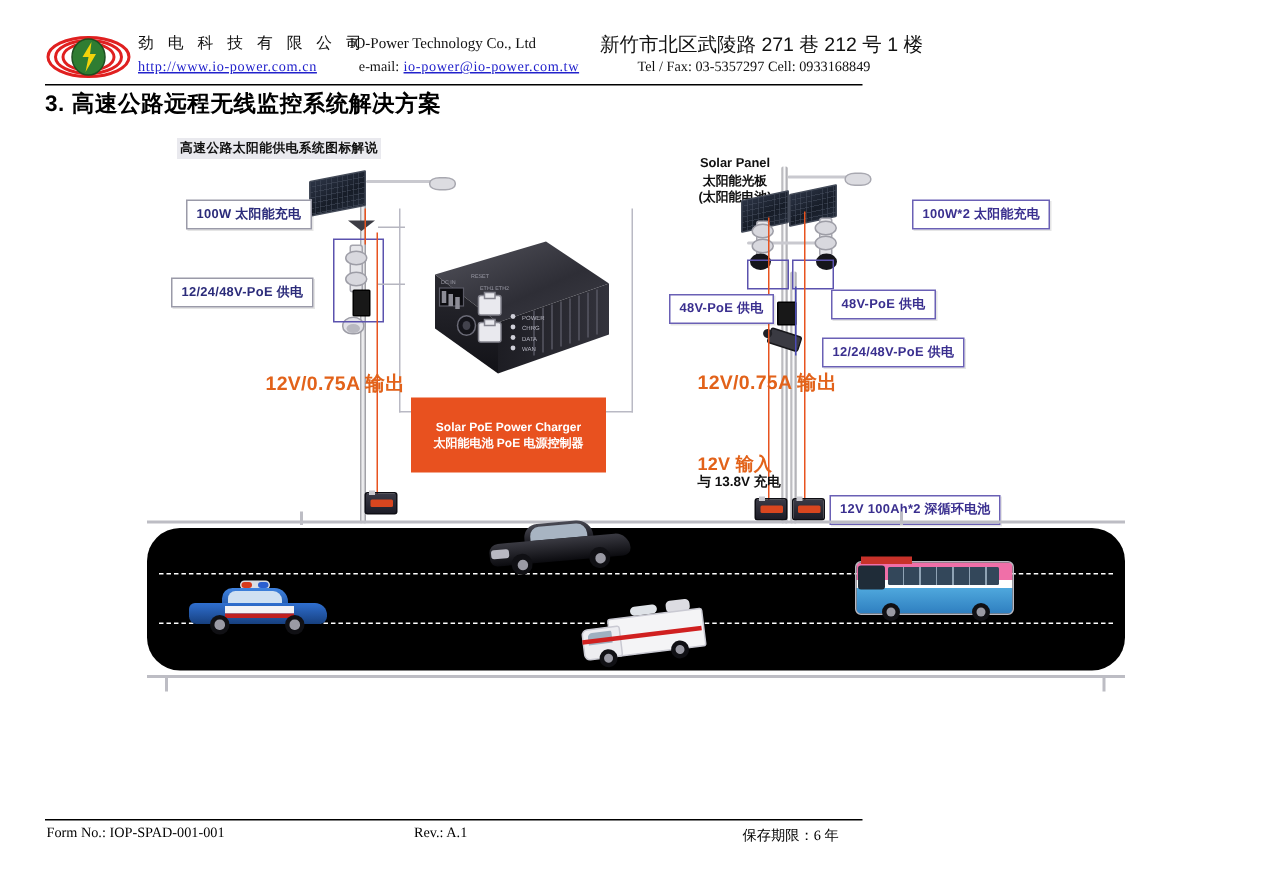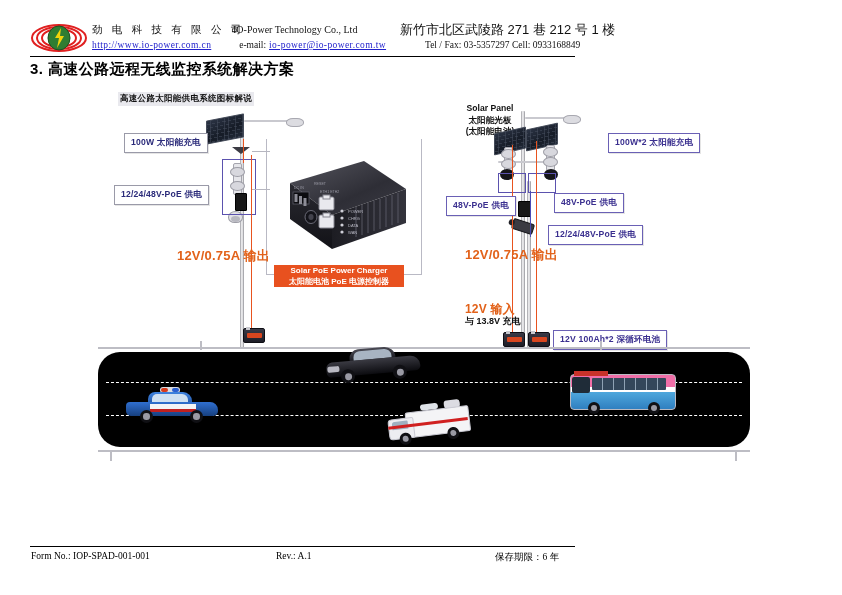--- a/index.html
+++ b/index.html
@@ -36,21 +36,21 @@
   .otext.big{font-size:12px;}
   .btext{position:absolute;font-size:9px;font-weight:bold;color:#111;white-space:nowrap;}
 
   
   #cap-solar{position:absolute;left:455px;top:18px;font-size:8.6px;font-weight:bold;color:#111;
              line-height:11.5px;text-align:center;width:70px;}
 
   
   #devbox{position:absolute;left:272px;top:60px;width:140px;height:128px;}
   #devtitle{position:absolute;left:274px;top:180px;width:130px;background:#e8511f;
-            color:#fff;font-size:8px;font-weight:bold;text-align:center;line-height:11px;padding:0 0;}
+            color:#fff;font-size:8px;font-weight:bold;text-align:center;line-height:11px;padding:14px 0;}
   #devframe{position:absolute;left:266px;top:54px;width:154px;height:135px;border:1px solid #b9b9c4;border-top:none;}
 
   
   .lead{position:absolute;background:#b6b6c0;height:1px;transform-origin:0 0;}
 
   
   .pole{position:absolute;width:4px;
         background:linear-gradient(to right,#9a9a9f 0%,#e3e3e6 35%,#fafafa 50%,#c6c6cb 75%,#8e8e93 100%);
         border-radius:1px;}
   .panel{position:absolute;background:#1b2230;border:1px solid #444b59;border-radius:1px;

